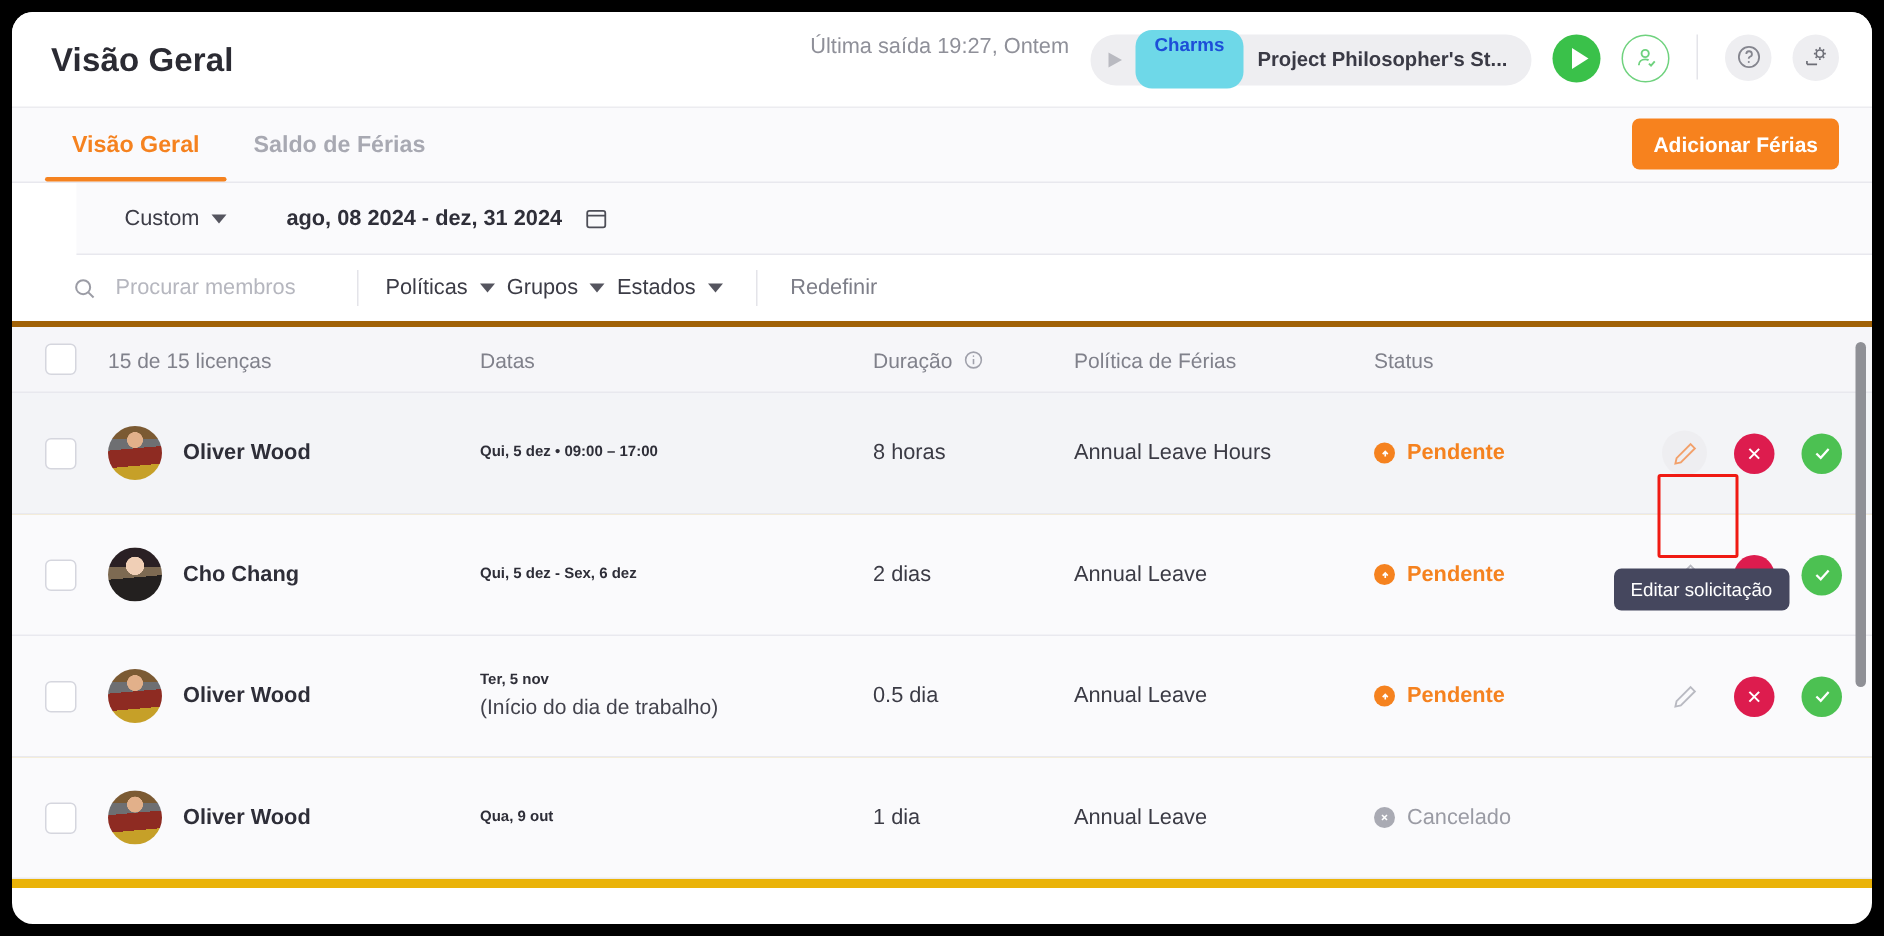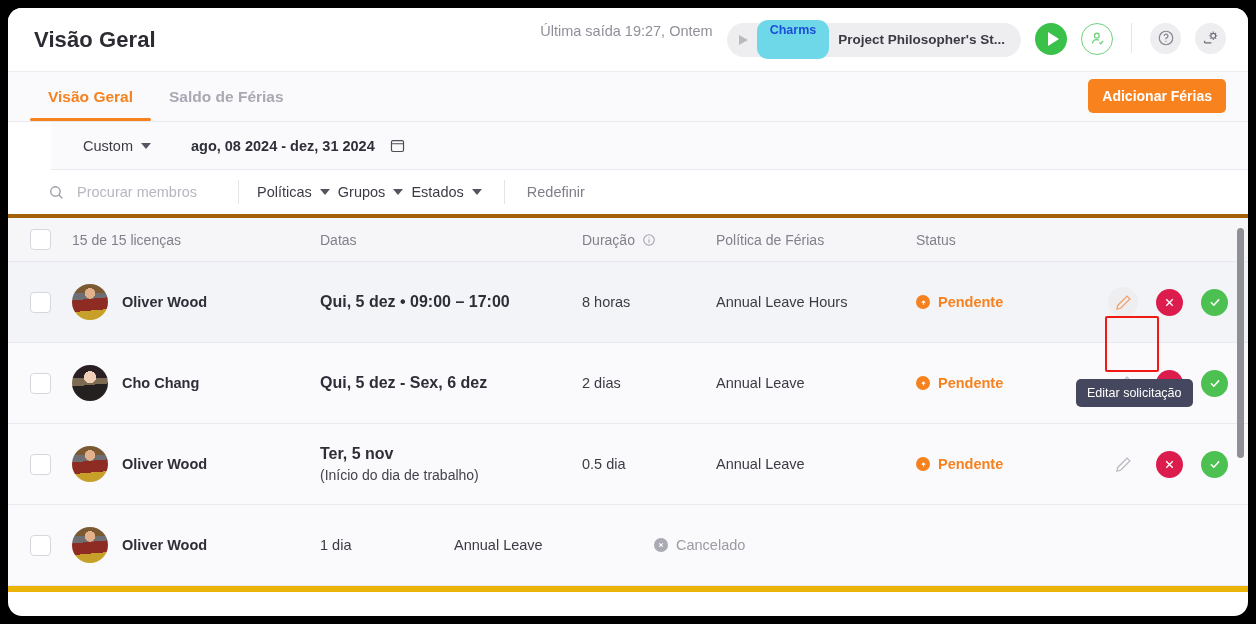--- a/index.html
+++ b/index.html
@@ -248,21 +248,21 @@
       linear-gradient(#7b5a33 0 24%, transparent 24%),
       linear-gradient(175deg, #6e6f72 0 42%, #8e2b22 42% 72%, #c6a028 72% 100%);
   }
   .avatar.cho {
     background:
       radial-gradient(circle at 50% 34%, #f0cfb6 0 20%, transparent 21%),
       linear-gradient(#2a2024 0 36%, transparent 36%),
       linear-gradient(175deg, #7d6a52 0 55%, #23201f 55% 100%);
   }
   .uname { font-size: 14.5px; font-weight: bold; color: #2e2e38; }
-  .dates { font-size: 16px; font-weight: bold; color: #2e2e38; line-height: 1.45; }
+  .dates { font-size: 10px; font-weight: bold; color: #2e2e38; line-height: 1.45; }
   .dates-sub { font-size: 14px; font-weight: normal; color: #43434d; }
   .dur, .pol { font-size: 14.5px; color: #3b3b45; }
   .status { display: flex; align-items: center; gap: 8px; font-size: 14.5px; font-weight: bold; }
   .status.pendente { color: #f5821f; }
   .status.cancelado { color: #9a9ba4; font-weight: normal; }
   .st-dot {
     width: 14px; height: 14px; border-radius: 50%;
     display: flex; align-items: center; justify-content: center;
     flex: none;
   }
@@ -563,20 +563,23 @@
     </div>
 
     <div class="row">
       <div class="c-check">
         <div class="cbx"></div>
       </div>
       <div class="c-name">
         <div class="avatar oliver"></div>
         <div class="uname">Oliver Wood</div>
       </div>
+      <div class="c-dates">
+        <div class="dates">Qua, 9 out</div>
+      </div>
       <div class="c-dur dur">1 dia</div>
       <div class="c-pol pol">Annual Leave</div>
       <div class="c-stat">
         <div class="status cancelado">
           <span class="st-dot c">
             <svg width="8" height="8" viewBox="0 0 24 24" fill="none" stroke="#fff" stroke-width="3.2">
               <path d="M7 7l10 10M17 7L7 17"></path>
             </svg>
           </span>
           <span>Cancelado</span>

